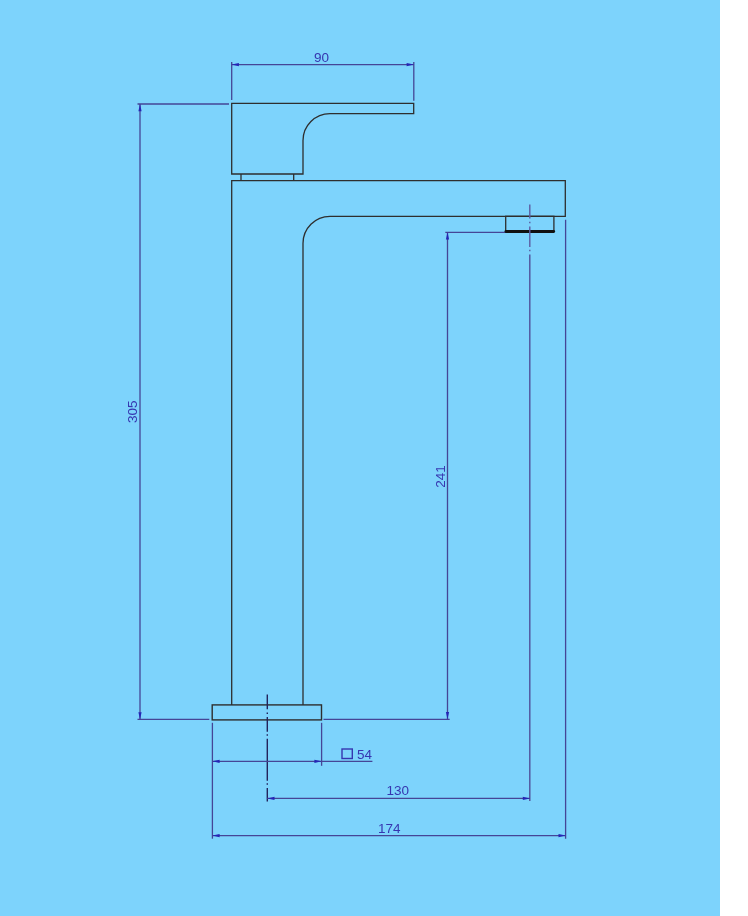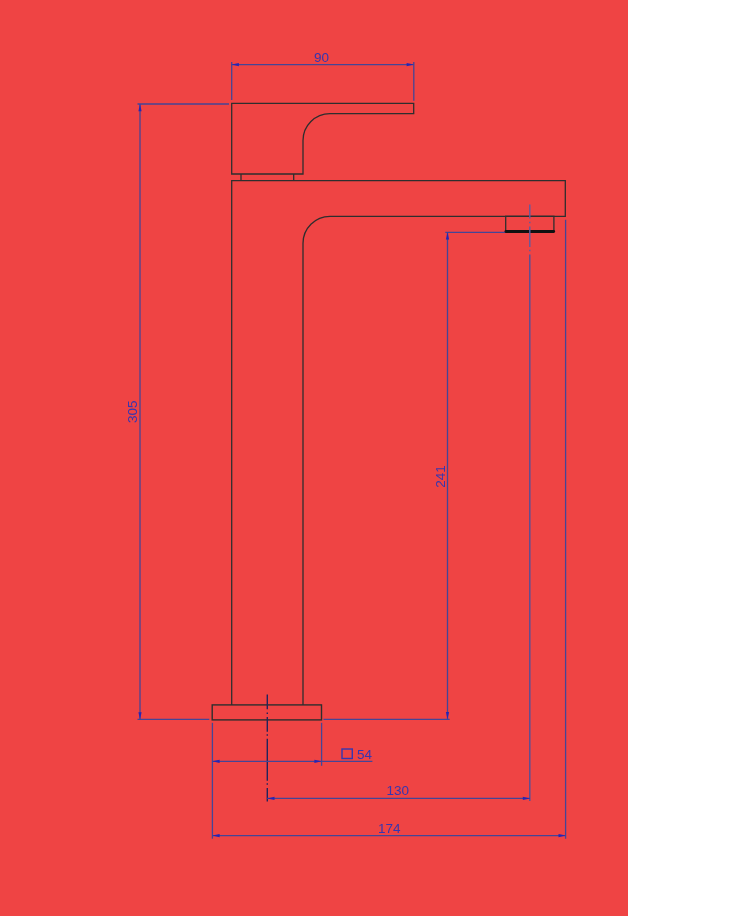--- a/index.html
+++ b/index.html
@@ -1,16 +1,16 @@
 <!DOCTYPE html>
 <html><head>
 <meta charset="utf-8">
 <style>
   html,body{margin:0;padding:0;background:#ffffff;}
-  #canvas{position:relative;width:628px;height:916px;background:#ef4444;overflow:hidden;}
+  #canvas{position:relative;width:720px;height:916px;background:#7dd3fc;overflow:hidden;}
   svg{position:absolute;left:0;top:0;}
   text{font-family:"Liberation Sans", sans-serif;font-size:13.5px;fill:#3636b0;}
 </style>
 </head>
 <body>
 <div id="canvas">
 <svg width="748" height="916" viewBox="0 0 748 916">
 
   <path d="M231.7,103.4 H413.7 V113.6 H330 A27,27 0 0 0 303,140.6 V174 H231.7 Z" fill="none" stroke="#2e2e2e" stroke-width="1.3"></path>
 

